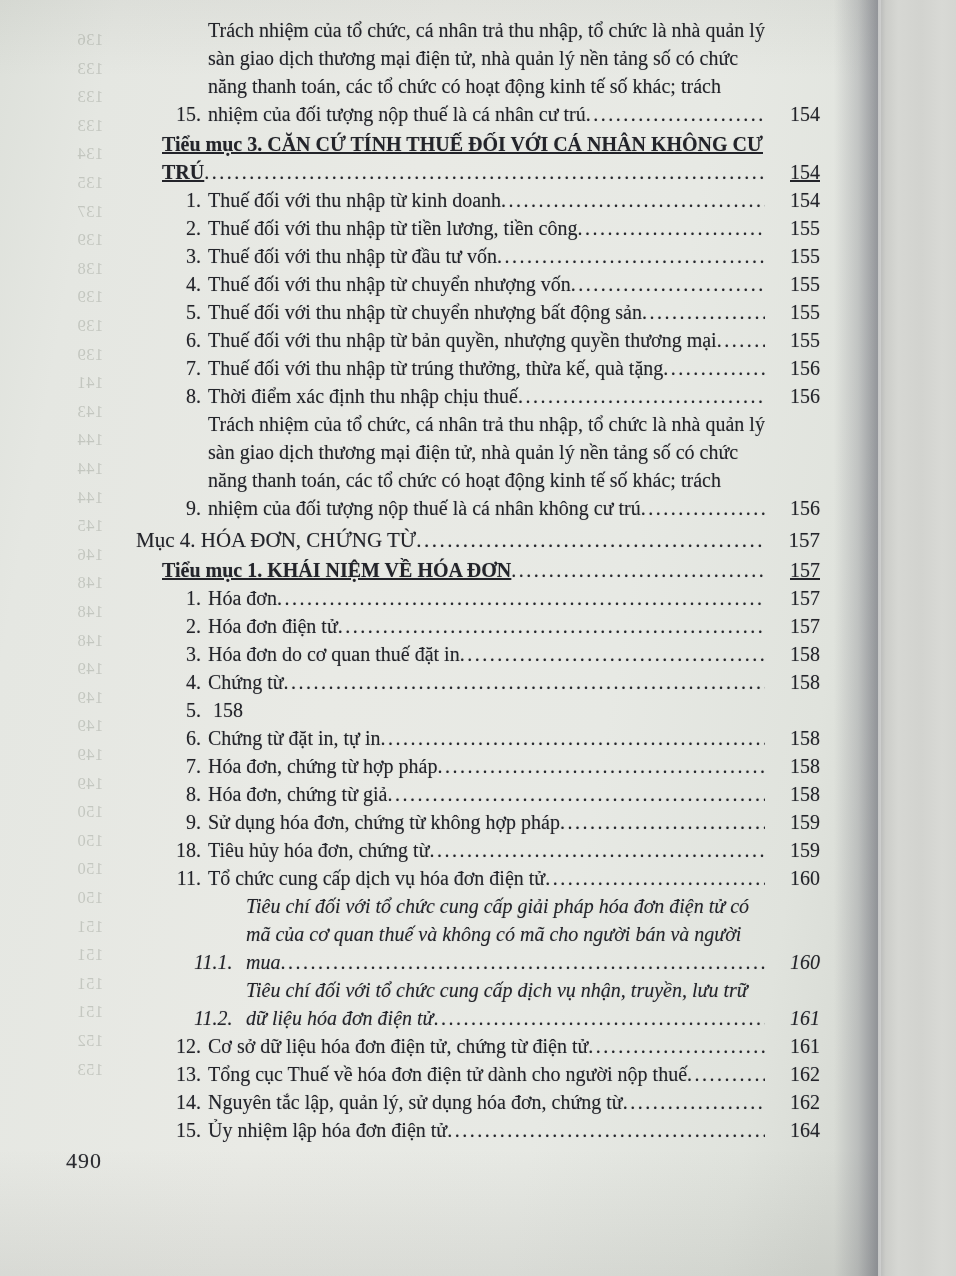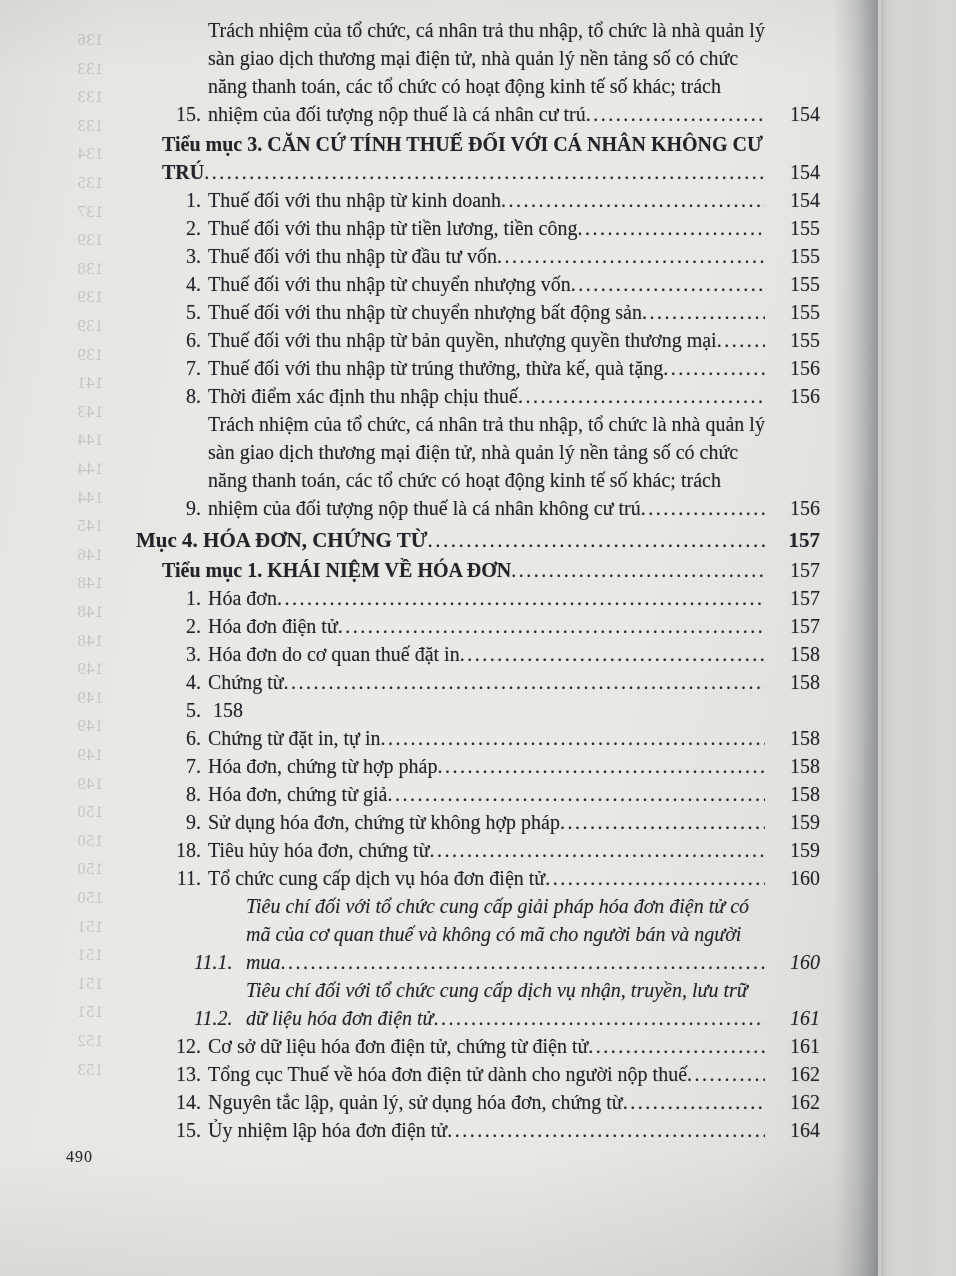--- a/index.html
+++ b/index.html
@@ -41,31 +41,31 @@
   .entry { display: flex; align-items: flex-end; }
   .entry .num { flex: 0 0 72px; box-sizing: border-box; text-align: right; padding-right: 7px; }
   .entry .txt { flex: 1 1 auto; position: relative; overflow: hidden; margin-right: 20px; }
   .entry .txt::after {
     content: "...................................................................................................................................................................................................................................................";
     position: absolute; bottom: 0; white-space: nowrap;
     letter-spacing: 2.5px; font-weight: normal; font-style: normal; color: #26272c;
   }
   .entry .pg { flex: 0 0 auto; align-self: flex-end; margin-left: 2px; min-width: 33px; text-align: right; }
   
-  .entry.h1 { font-weight: bold; margin-top: 4px; margin-bottom: 1px; font-size: 21px; }
-  .entry.h2 { font-weight: bold; margin-top: 2px; }
+  .entry.h1 { font-weight: normal; margin-top: 4px; margin-bottom: 1px; font-size: 21px; }
+  .entry.h2 { font-weight: bold; margin-top: 2px; text-decoration: underline; }
   .entry.h2 .txt { padding-left: 26px; }
   .entry.h2 .pg { font-weight: normal; }
   
   .entry.sub { font-style: italic; padding-left: 58px; }
   .entry.sub .num { flex: 0 0 52px; text-align: left; padding-right: 4px; }
   
   .folio {
     position: absolute; left: 66px; top: 1148px;
-    font-size: 16px; letter-spacing: 1px; color: #2a2b30;
+    font-size: 22px; letter-spacing: 1px; color: #2a2b30;
     text-shadow: 0 0 1px rgba(42,43,48,0.3);
   }
   
   .ghost {
     position: absolute; left: 64px; width: 52px; text-align: center;
     transform: scaleX(-1);
     font-size: 16.5px; color: #8d9288; opacity: 0.38;
     filter: blur(0.4px);
     letter-spacing: 0.5px;
   }

